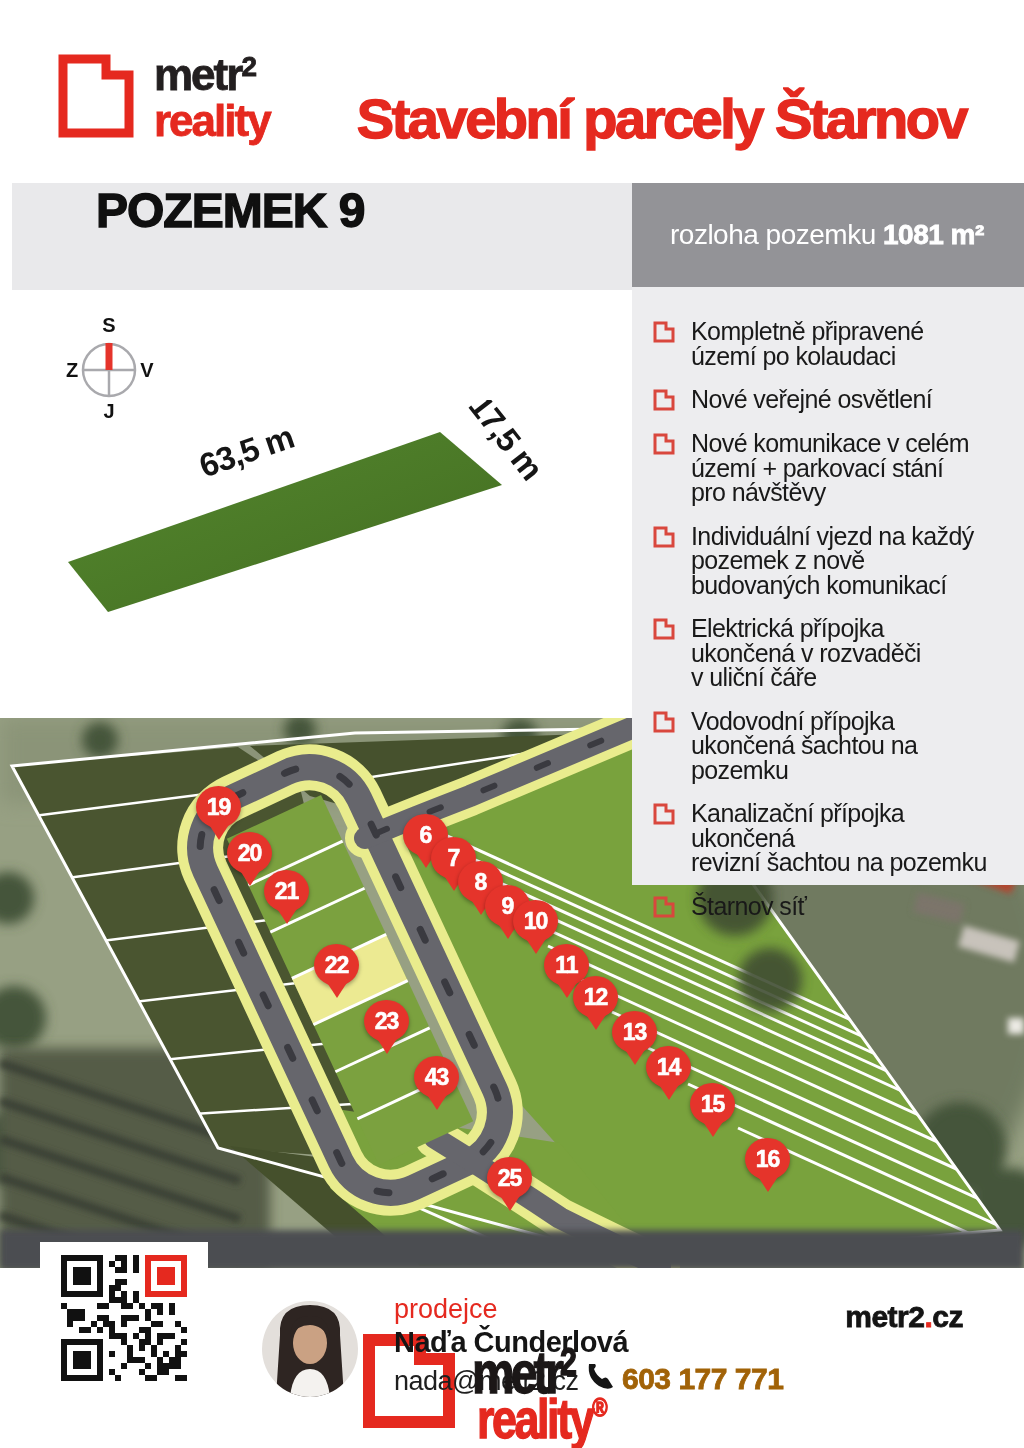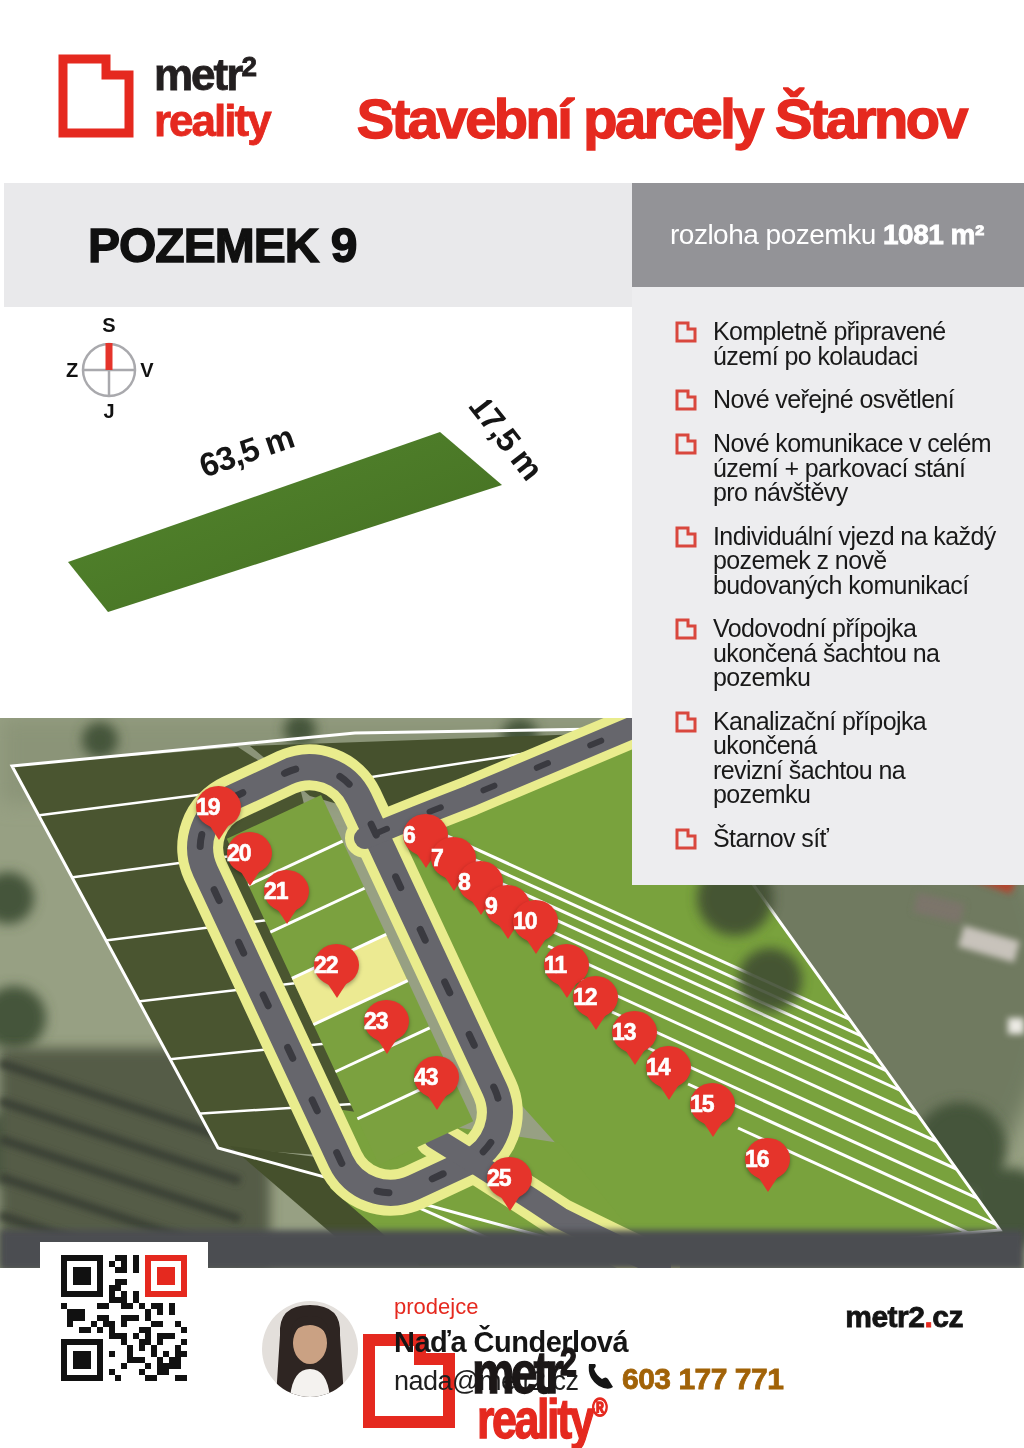--- a/index.html
+++ b/index.html
@@ -15,57 +15,57 @@
   .fat2{-webkit-text-stroke:.8px currentColor}
 
   
   .logo-sq{position:absolute;left:58px;top:54px}
   .logo-metr{position:absolute;left:154px;top:50px;font-size:44px;font-weight:700;letter-spacing:-2px;color:#231f20}
   .logo-metr sup{font-size:28px;vertical-align:14px;letter-spacing:0}
   .logo-reality{position:absolute;left:154px;top:96px;font-size:44px;font-weight:700;letter-spacing:-2px;color:var(--brand-red)}
   .title{position:absolute;right:58px;top:86px;font-size:56px;font-weight:700;letter-spacing:-2.5px;color:var(--brand-red);white-space:nowrap}
 
   
-  .bar-left{position:absolute;left:4px;top:183px;width:632px;height:124px;background:var(--bar-gray);display:flex;align-items:center}
+  .bar-left{position:absolute;left:12px;top:183px;width:632px;height:107px;background:var(--bar-gray);display:flex;align-items:flex-start}
   .bar-left .t{margin-left:84px;font-size:48px;font-weight:700;letter-spacing:-1px;color:#101010}
   .bar-right{position:absolute;left:632px;top:183px;width:392px;height:104px;background:var(--box-gray);display:flex;align-items:center;color:#fff}
   .bar-right .wrap{margin-left:38px;font-size:28px;letter-spacing:-0.5px;white-space:nowrap}
   .bar-right .val{font-weight:700;-webkit-text-stroke:.8px #fff}
 
   
   .compass{position:absolute;left:62px;top:310px}
   .compass text{font-size:20px;font-weight:700;fill:#111}
 
   
   .parcel{position:absolute;left:50px;top:400px}
   .parcel text{font-size:33px;font-weight:700;fill:#151515;letter-spacing:-1px}
 
   
-  .panel{position:absolute;left:632px;top:287px;width:392px;height:598px;background:var(--panel-gray);z-index:4;padding:32px 18px 0 42px}
+  .panel{position:absolute;left:632px;top:287px;width:392px;height:598px;background:var(--panel-gray);z-index:4;padding:32px 18px 0 20px}
   .feat{display:flex;gap:15px;margin-bottom:19px}
   .fico{flex:0 0 24px;margin-top:1px}
   .fico svg{display:block}
   .fico path{fill:none;stroke:var(--bullet-red);stroke-width:3}
   .ftxt{font-size:25px;line-height:24.5px;letter-spacing:-0.6px;white-space:pre-line;color:#191919}
 
   
   .photo{position:absolute;left:0;top:718px;width:1024px;height:550px;z-index:1}
   .pins{position:absolute;left:0;top:718px;width:1024px;height:550px;z-index:3}
   .pin{position:absolute;width:45px;height:42px;border-radius:50%;background:var(--pin-red);
-       color:#fff;display:flex;align-items:center;
+       color:#fff;display:flex;align-items:center;justify-content:center;
        font-size:23px;font-weight:700;letter-spacing:-1px;box-shadow:0 2px 4px rgba(0,0,0,.35)}
   .pin::after{content:"";position:absolute;top:37px;left:50%;transform:translateX(-50%);
        border:11px solid transparent;border-bottom:0;border-top:17px solid var(--pin-red)}
   .pin span{position:relative;z-index:1;-webkit-text-stroke:.6px #fff}
 
   
   .qr-box{position:absolute;left:40px;top:1242px;width:168px;height:152px;background:#fff;z-index:5}
   .qr-box svg{position:absolute;left:21px;top:13px}
   .avatar{position:absolute;left:262px;top:1301px;width:96px;height:96px;z-index:5}
-  .prodejce{position:absolute;left:394px;top:1294px;font-size:22px;color:var(--brand-red);z-index:6}
+  .prodejce{position:absolute;left:394px;top:1294px;font-size:27px;color:var(--brand-red);z-index:6}
   .seller-name{position:absolute;left:394px;top:1326px;font-size:29px;font-weight:700;letter-spacing:-0.5px;color:#151515;z-index:6}
   .seller-email{position:absolute;left:394px;top:1366px;font-size:27px;letter-spacing:-0.5px;color:#1f1f1f;z-index:6}
   .biglogo-sq{position:absolute;left:362px;top:1333px;z-index:5}
   .biglogo-metr{position:absolute;left:472px;top:1338px;font-size:60px;font-weight:700;letter-spacing:-5px;color:#1b1717;
       transform:scaleX(.8);transform-origin:left top;z-index:7;white-space:nowrap}
   .biglogo-metr sup{font-size:38px;vertical-align:18px;letter-spacing:-1px}
   .biglogo-reality{position:absolute;left:477px;top:1386px;font-size:56px;font-weight:700;letter-spacing:-3px;color:var(--brand-red);
       transform:scaleX(.8);transform-origin:left top;z-index:7;white-space:nowrap}
   .biglogo-reality sup{font-size:26px;vertical-align:22px}
   .phone-ico{position:absolute;left:584px;top:1360px;z-index:8}
@@ -148,20 +148,30 @@
       </div>
       <div class="feat">
         <span class="fico">
           <svg width="24" height="24" viewBox="0 0 24 24">
             <path d="M3 3 H14 V9 H21 V21 H3 Z"></path>
           </svg>
         </span>
         <span class="ftxt">Individuální vjezd na každý
 pozemek z nově
 budovaných komunikací</span>
+      </div>
+      <div class="feat">
+        <span class="fico">
+          <svg width="24" height="24" viewBox="0 0 24 24">
+            <path d="M3 3 H14 V9 H21 V21 H3 Z"></path>
+          </svg>
+        </span>
+        <span class="ftxt">Elektrická přípojka
+ukončená v rozvaděči
+v uliční čáře</span>
       </div>
       <div class="feat">
         <span class="fico">
           <svg width="24" height="24" viewBox="0 0 24 24">
             <path d="M3 3 H14 V9 H21 V21 H3 Z"></path>
           </svg>
         </span>
         <span class="ftxt">Vodovodní přípojka
 ukončená šachtou na pozemku</span>
       </div>

